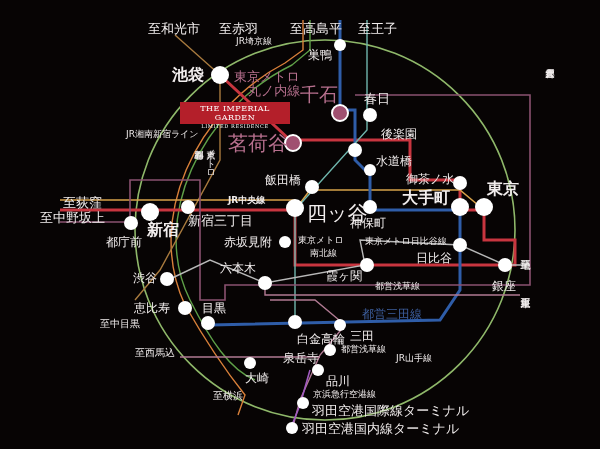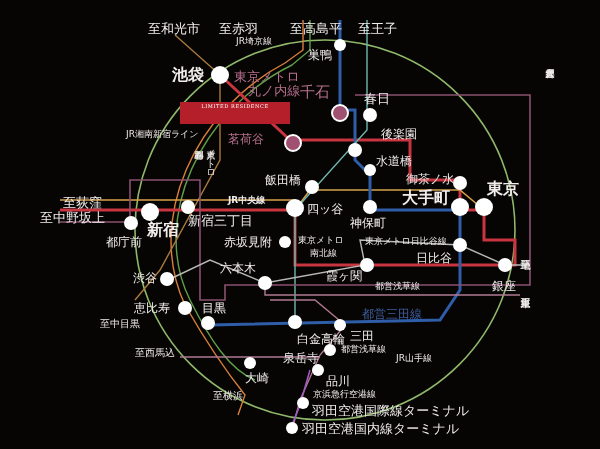--- a/index.html
+++ b/index.html
@@ -4,22 +4,22 @@
 <style>
   html,body{margin:0;padding:0;background:#070404;}
   body{width:600px;height:449px;overflow:hidden;position:relative;font-family:"DejaVu Sans","Liberation Sans",sans-serif;}
   #map{position:absolute;left:0;top:0;width:600px;height:449px;}
   .lbl{position:absolute;color:#f2eeee;white-space:nowrap;line-height:1;}
   .s9{font-size:9px;}
   .s10{font-size:10px;}
   .s11{font-size:13px;}
   .s12{font-size:12px;}
   .s13{font-size:13px;}
-  .s15{font-size:15px;}
-  .s16{font-size:12px;}
+  .s15{font-size:19px;}
+  .s16{font-size:20px;}
   .big{font-size:16px;font-weight:bold;}
   .pink{color:#b7708e;}
   .blue{color:#3d5f9e;}
   .vert{writing-mode:vertical-rl;}
   .banner{position:absolute;left:180px;top:102px;width:110px;height:22px;background:#b41f2a;color:#fff;text-align:center;font-family:"DejaVu Serif","Liberation Serif",serif;}
   .banner .t1{font-size:8px;letter-spacing:0.5px;margin-top:2px;display:block;}
   .banner .t2{font-size:5px;letter-spacing:0.6px;display:block;margin-top:1px;}
 </style>
 </head>
 <body>
@@ -81,20 +81,21 @@
     <circle cx="250" cy="363" r="6"></circle>
     <circle cx="303" cy="403" r="6"></circle>
     <circle cx="292" cy="428" r="6"></circle>
   </g>
   <circle cx="340" cy="113" r="8" fill="#a05070" stroke="#fff" stroke-width="2"></circle>
   <circle cx="293" cy="143" r="8" fill="#a05070" stroke="#fff" stroke-width="2"></circle>
   <text x="280" y="123" fill="#d02030" font-size="12">★</text>
 </svg>
 
 <div class="banner">
+  <span class="t1">THE IMPERIAL GARDEN</span>
   <span class="t2">LIMITED RESIDENCE</span>
 </div>
 
 <div class="lbl s11" style="left:148px;top:22px;">至和光市</div>
 <div class="lbl s11" style="left:219px;top:22px;">至赤羽</div>
 <div class="lbl s9" style="left:236px;top:37px;">JR埼京線</div>
 <div class="lbl s11" style="left:290px;top:22px;">至高島平</div>
 <div class="lbl s11" style="left:358px;top:22px;">至王子</div>
 <div class="lbl s11" style="left:63px;top:196px;">至荻窪</div>
 <div class="lbl s11" style="left:40px;top:211px;">至中野坂上</div>

